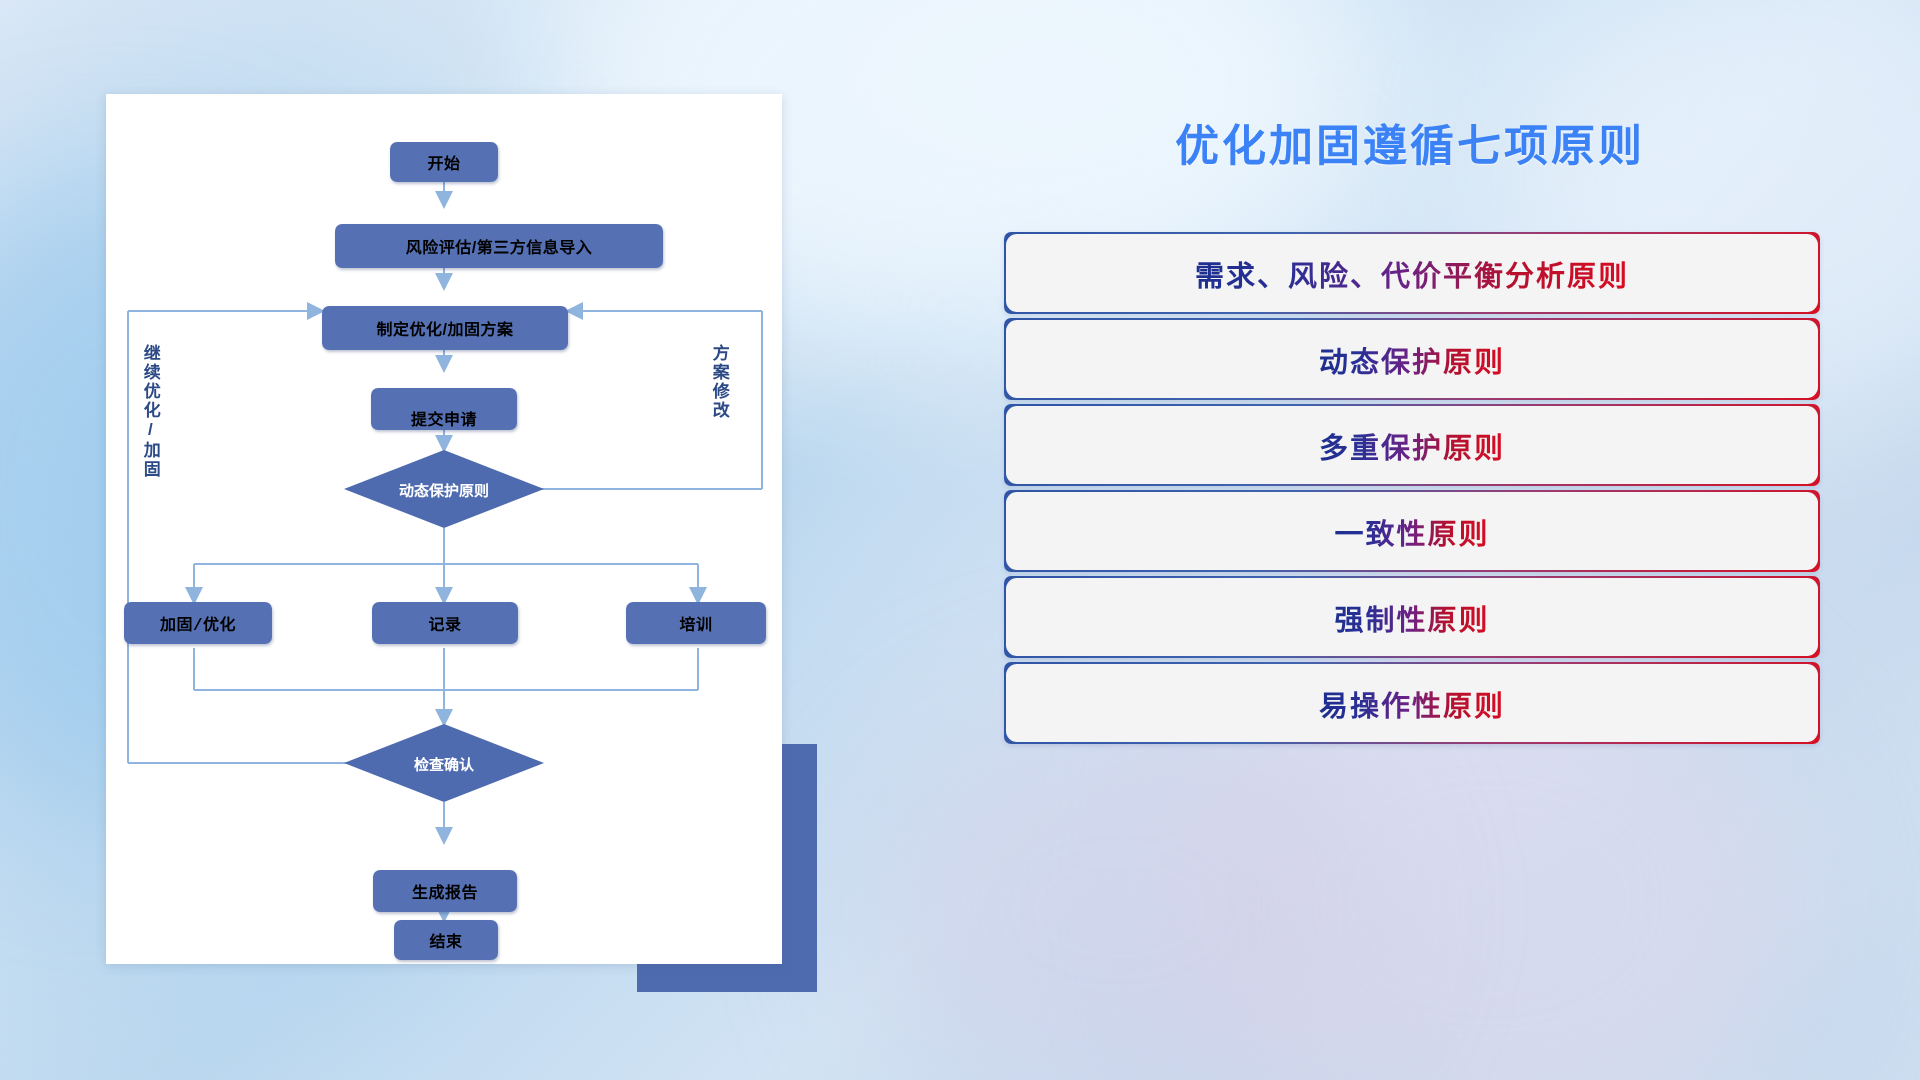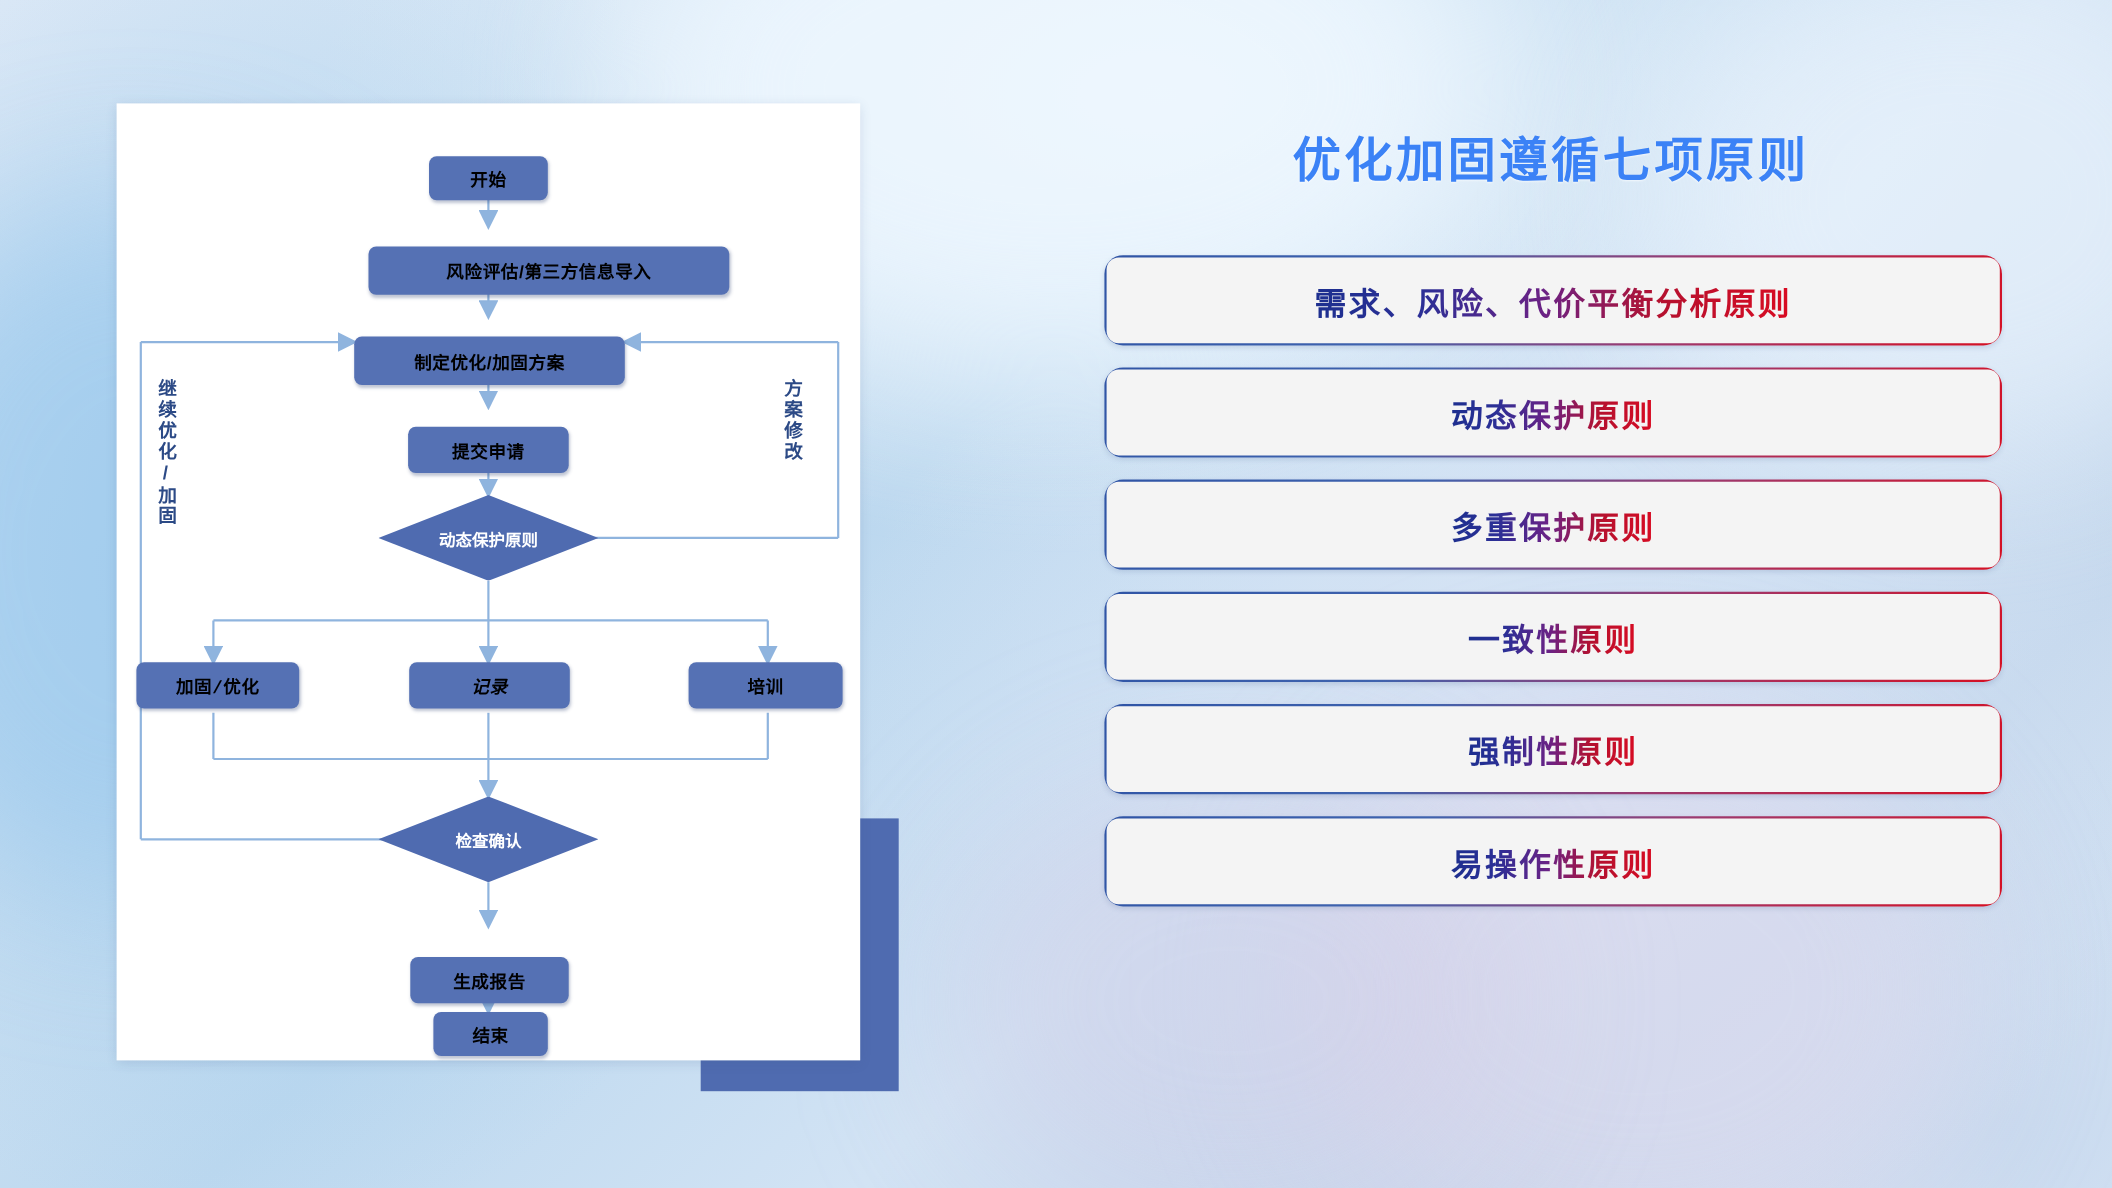--- a/index.html
+++ b/index.html
@@ -102,22 +102,22 @@
     color: #3b82f6;
     letter-spacing: 3px;
     text-shadow: 0 1px 2px rgba(255,255,255,0.7);
   }
 
   #principle-list { position: absolute; left: 24px; top: 232px; width: 816px; }
 
   .principle-card {
     position: relative;
     height: 82px;
-    margin-bottom: 20px;
-    border-radius: 17px;
+    margin-bottom: 4px;
+    border-radius: 7px;
     padding: 2px;
     background: linear-gradient(120deg, #2f54a5 0%, #3f63ae 34%, #9b3a70 62%, #d61023 100%);
     box-shadow: 0 2px 5px rgba(80,100,150,0.18);
   }
   .principle-inner {
     width: 100%; height: 100%;
     border-radius: 11px;
     background: #f4f4f4;
     display: flex; align-items: center; justify-content: center;
   }
@@ -196,33 +196,33 @@
     </div>
 
     <div class="node" style="left:193px; top:130px; width:328px; height:44px;margin-left:36px;">
       <span>风险评估/第三方信息导入</span>
     </div>
 
     <div class="node" style="left:216px; top:212px; width:246px; height:44px;">
       <span>制定优化/加固方案</span>
     </div>
 
-    <div class="node" style="left:265px; top:294px; width:146px; height:42px;">
+    <div class="node" style="left:265px; top:294px; width:146px; height:42px;align-items:flex-end;">
       <span>提交申请</span>
     </div>
 
     <div class="diamond" style="left:238px; top:356px; width:200px; height:78px;">
       <span>动态保护原则</span>
     </div>
 
     <div class="node" style="left:18px; top:508px; width:148px; height:42px;font-family:Liberation Mono, monospace;">
       <span>加固/优化</span>
     </div>
 
-    <div class="node" style="left:266px; top:508px; width:146px; height:42px;font-style:italic;">
+    <div class="node" style="left:266px; top:508px; width:146px; height:42px;">
       <span>记录</span>
     </div>
 
     <div class="node" style="left:520px; top:508px; width:140px; height:42px;">
       <span>培训</span>
     </div>
 
     <div class="diamond" style="left:238px; top:630px; width:200px; height:78px;">
       <span>检查确认</span>
     </div>

